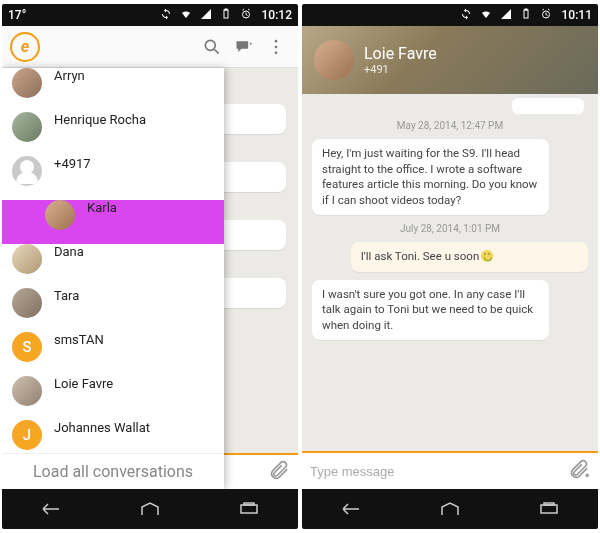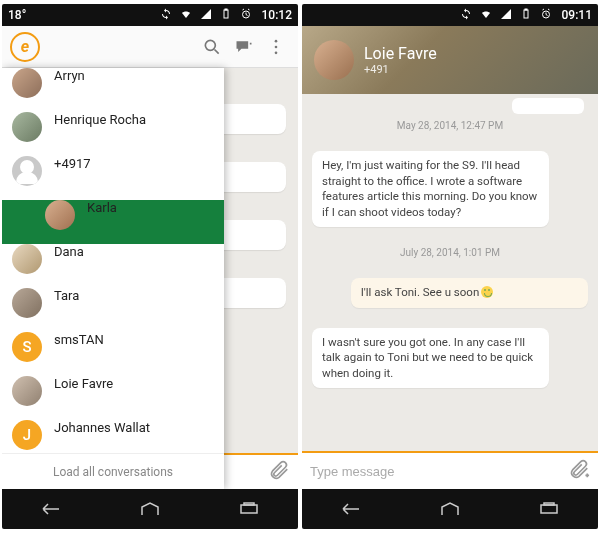--- a/index.html
+++ b/index.html
@@ -23,49 +23,49 @@
   .appbar-icon svg { width: 20px; height: 20px; }
 
   
   .left-body { position: relative; height: calc(100% - 22px - 42px - 40px); }
   .bg-convo { position: absolute; inset: 0; padding: 8px 8px 8px 18px; }
   .bg-bubble { background: #fff; border-radius: 8px; padding: 8px 10px; margin: 28px 4px 14px auto; width: 68%; font-size: 12px; color: #777; box-shadow: 0 1px 1px rgba(0,0,0,.08); }
   .bg-compose { position: absolute; bottom: 0; left: 0; right: 0; height: 36px; background: #fff; border-top: 2px solid #f39c12; display: flex; align-items: center; padding: 0 8px; }
   .drawer { position: absolute; top: 0; left: 0; bottom: 0; width: 222px; background: #fff; box-shadow: 2px 0 8px rgba(0,0,0,.25); display: flex; flex-direction: column; }
   .drawer-list { flex: 1; overflow: hidden; }
   .contact { display: flex; align-items: flex-start; height: 44px; padding: 0 10px; gap: 12px; font-size: 13px; color: #222; }
-  .contact.selected { background: #15803d; padding-left: 43px; }
+  .contact.selected { background: #d946ef; padding-left: 43px; }
   .avatar { width: 30px; height: 30px; border-radius: 50%; background: #ccc; flex-shrink: 0; display: flex; align-items: center; justify-content: center; color: #fff; font-size: 15px; font-weight: 500; overflow: hidden; }
   .avatar.orange { background: #f5a623; }
   .avatar.grey { background: #c9c9c9; }
   .avatar.photo1 { background: linear-gradient(135deg,#c9a58a,#8d6e5a); }
   .avatar.photo2 { background: linear-gradient(135deg,#a8b8a0,#6b7b63); }
   .avatar.photo3 { background: linear-gradient(135deg,#d8b090,#a07050); }
   .avatar.photo4 { background: linear-gradient(135deg,#e8d8c0,#b09870); }
   .avatar.photo5 { background: linear-gradient(135deg,#b8a898,#807060); }
   .avatar.photo6 { background: linear-gradient(135deg,#d0c0b0,#908070); }
   .placeholder-head { width: 14px; height: 14px; background: #fff; border-radius: 50%; margin-top: -8px; }
   .placeholder-body { position: absolute; width: 22px; height: 12px; background: #fff; border-radius: 10px 10px 0 0; margin-top: 14px; }
   .avatar.placeholder { position: relative; }
-  .drawer-footer { height: 36px; display: flex; align-items: center; justify-content: center; font-size: 12px; color: #888; border-top: 1px solid #eee; }
+  .drawer-footer { height: 36px; display: flex; align-items: center; justify-content: center; font-size: 16px; color: #888; border-top: 1px solid #eee; }
 
   
   .navbar { position: absolute; bottom: 0; left: 0; right: 0; height: 40px; background: #111; display: flex; align-items: center; justify-content: space-around; }
   .navbar svg { width: 24px; height: 18px; stroke: #ccc; fill: none; stroke-width: 1.5; }
 
   
   .convo-header { height: 68px; background: linear-gradient(135deg, #b8a888 0%, #8a7a5a 40%, #6a6a5a 100%); color: #fff; display: flex; align-items: center; padding: 0 12px; gap: 10px; }
   .convo-header .avatar { width: 40px; height: 40px; background: linear-gradient(135deg,#d8b090,#9a7050); }
   .convo-name { font-size: 16px; font-weight: 400; }
   .convo-sub { font-size: 11px; opacity: .85; }
 
   
   .messages { height: calc(100% - 22px - 68px - 38px - 40px); overflow: hidden; padding: 4px 10px; background: #eceae6; }
   .timestamp { text-align: center; font-size: 10px; color: #999; margin: 6px 0; }
-  .msg { padding: 7px 10px; border-radius: 8px; font-size: 11.5px; line-height: 1.35; margin: 20px 0; max-width: 86%; box-shadow: 0 1px 1px rgba(0,0,0,.06); }
+  .msg { padding: 7px 10px; border-radius: 8px; font-size: 11.5px; line-height: 1.35; margin: 8px 0; max-width: 86%; box-shadow: 0 1px 1px rgba(0,0,0,.06); }
   .msg.in { background: #fff; color: #444; margin-right: auto; }
   .msg.out { background: #fdf6e9; color: #444; margin-left: auto; }
   .emoji-smile { display: inline-block; width: 12px; height: 12px; background: #fbd34d; border-radius: 50%; vertical-align: -2px; margin-left: 2px; position: relative; }
   .emoji-smile::before { content: ""; position: absolute; left: 3px; top: 3px; width: 2px; height: 2px; background: #7a5; border-radius: 50%; box-shadow: 4px 0 0 #7a5; }
   .emoji-smile::after { content: ""; position: absolute; left: 3px; top: 7px; width: 6px; height: 3px; border: 1px solid #7a5; border-top: none; border-radius: 0 0 6px 6px; }
 
   
   .compose { height: 38px; background: #fff; border-top: 2px solid #f39c12; display: flex; align-items: center; padding: 0 8px; gap: 0; }
   .compose input { flex: 1; border: none; outline: none; font-size: 13px; color: #333; background: transparent; }
   .compose input::placeholder { color: #aaa; }
@@ -74,21 +74,21 @@
 
   .mini-bubble-top { background:#fff; border-radius:6px; padding:4px 10px; width:26%; margin:0 4px 4px auto; font-size:11px; color:#888; height:16px; }
 </style>
 </head>
 <body>
 
 <div class="wrap">
 
   <div class="phone">
     <div class="statusbar">
-      <span class="status-left">18°</span>
+      <span class="status-left">17°</span>
       <span class="status-right">
         <svg viewBox="0 0 24 24" fill="#fff">
             <path d="M12 4V1L8 5l4 4V6c3 0 6 2 6 6h2c0-5-4-8-8-8zm0 14c-3 0-6-2-6-6H4c0 5 4 8 8 8v3l4-4-4-4v3z"></path>
           </svg>
         <svg viewBox="0 0 24 24" fill="#fff">
             <path d="M12 20l8-10c-4-4-12-4-16 0l8 10z"></path>
           </svg>
         <svg viewBox="0 0 24 24" fill="#fff">
             <path d="M2 22h20V2L2 22z"></path>
           </svg>
@@ -220,21 +220,21 @@
             <path d="M2 22h20V2L2 22z"></path>
           </svg>
         <svg viewBox="0 0 24 24" fill="none" stroke="#fff" stroke-width="2">
             <rect x="8" y="4" width="8" height="16"></rect>
             <rect x="10" y="2" width="4" height="2" fill="#fff"></rect>
           </svg>
         <svg viewBox="0 0 24 24" fill="none" stroke="#fff" stroke-width="2">
             <circle cx="12" cy="13" r="7"></circle>
             <path d="M12 9v4l3 2M5 4l3-2M19 4l-3-2"></path>
           </svg>
-        <span class="clock">09:11</span>
+        <span class="clock">10:11</span>
       </span>
     </div>
 
     <div class="convo-header">
       <div class="avatar"></div>
       <div>
         <div class="convo-name">Loie Favre</div>
         <div class="convo-sub">+491</div>
       </div>
     </div>

